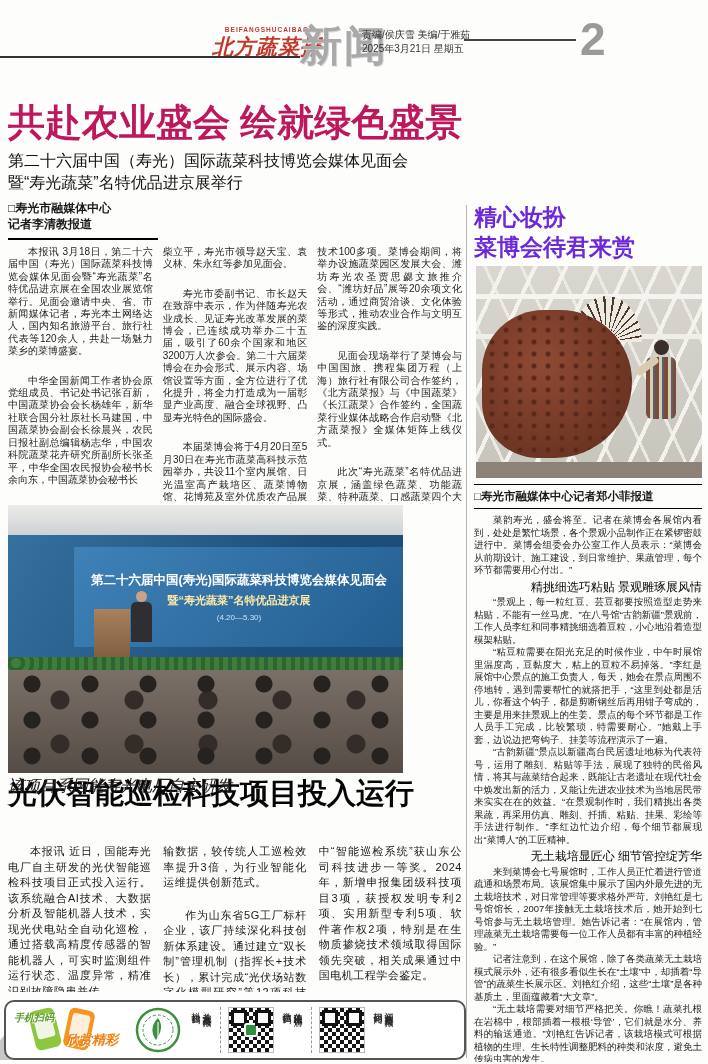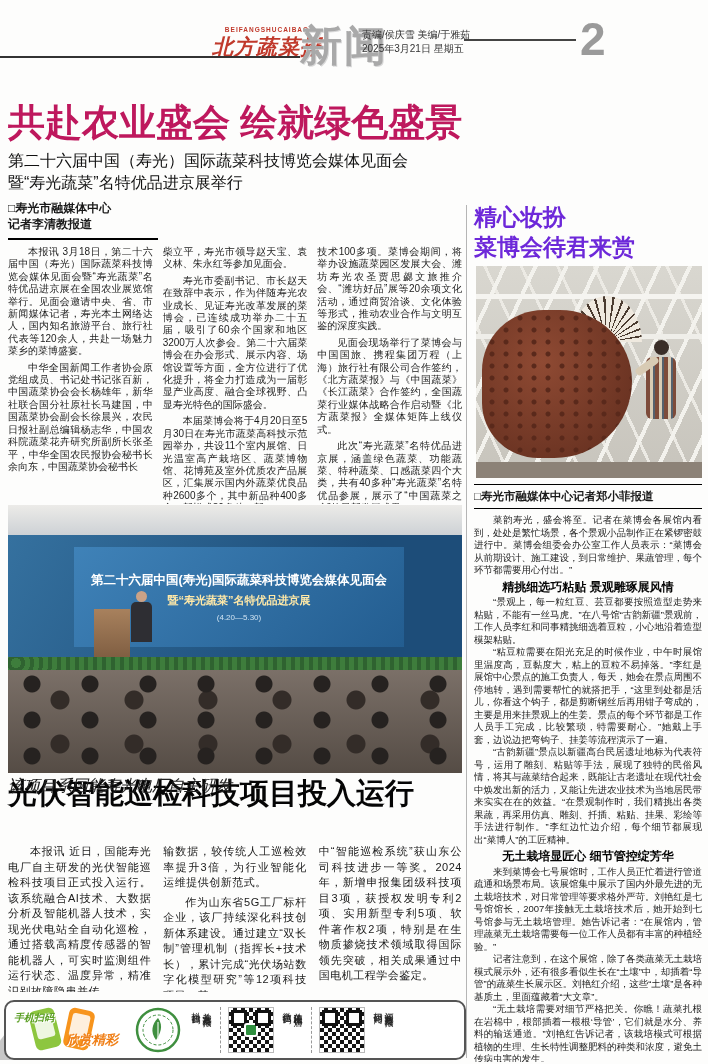--- a/index.html
+++ b/index.html
@@ -19,24 +19,24 @@
   
   .headline { position:absolute; left:8px; top:98px; width:460px; font-size:37px; font-weight:900; letter-spacing:0; color:#be185d; }
   .subhead { position:absolute; left:8px; top:150px; width:460px; font-size:16px; line-height:22px; color:#111; }
 
   
   .byline-main { position:absolute; left:8px; top:200px; width:150px; font-size:12px; font-weight:bold; line-height:16px; border-bottom:2px solid #000; padding-bottom:6px; }
   .cols-main { position:absolute; left:8px; top:246px; width:454px; height:258px; display:flex; gap:10px; overflow:hidden; }
   .cols-main .col { flex:1; font-size:10px; line-height:12.4px; text-align:justify; color:#1c1c1c; }
   .col p { text-indent:2em; }
   .col p.cont { text-indent:0; }
-  .col p + p { margin-top:4px; }
-
-  
-  .photo-main { position:absolute; left:8px; top:505px; width:454px; height:268px; background:#737373; overflow:hidden; }
+  .col p + p { margin-top:17px; }
+
+  
+  .photo-main { position:absolute; left:8px; top:505px; width:395px; height:268px; background:#737373; overflow:hidden; }
   .pm-ceiling { position:absolute; left:0; top:0; width:100%; height:34px; background:linear-gradient(#ecebe8,#c9ced3); }
   .pm-backdrop { position:absolute; left:0; top:30px; width:100%; height:128px; background:linear-gradient(120deg,#35719f,#1d4d79 70%); }
   .pm-screen { position:absolute; left:66px; top:42px; width:330px; height:100px; background:linear-gradient(135deg,#3f82b8,#235d90); display:flex; flex-direction:column; justify-content:center; align-items:center; text-align:center; padding:0 10px; }
   .pm-screen .l1 { color:#ffffff; font-weight:bold; font-size:12.5px; line-height:17px; }
   .pm-screen .l2 { color:#ffe9a8; font-weight:bold; font-size:11px; margin-top:4px; }
   .pm-screen .ld { color:#cfe3f2; font-size:8px; margin-top:5px; }
   .pm-hedge { position:absolute; left:0; top:152px; width:100%; height:13px;
       background:repeating-radial-gradient(circle at 8px 6px,#3e7d3c 0 5px,#2f6330 5px 9px); }
   .pm-podium { position:absolute; left:86px; top:104px; width:36px; height:52px; background:linear-gradient(#a8815d,#7d5c40); }
   .pm-speaker-head { position:absolute; left:128px; top:86px; width:11px; height:11px; border-radius:50%; background:#caa287; }
@@ -76,21 +76,21 @@
   .pr-person { position:absolute; left:170px; top:74px; width:34px; height:120px; }
   .pr-person .head { width:15px; height:15px; border-radius:50%; background:#3a2e28; margin-left:8px; }
   .pr-person .torso { width:30px; height:62px; border-radius:6px; margin-top:2px;
       background:repeating-linear-gradient(90deg,#7d4b3a 0 4px,#d8cbb4 4px 7px,#54616e 7px 9px); }
   .pr-person .arm { position:absolute; left:-12px; top:22px; width:26px; height:8px; border-radius:4px; background:#d8cbb4; transform:rotate(-35deg); }
   .pr-floor { position:absolute; left:0; bottom:0; width:100%; height:16px; background:#8c8277; }
 
   .byline-right { position:absolute; left:474px; top:484px; width:228px; font-size:11.5px; font-weight:bold; border-top:1.5px solid #000; border-bottom:1.5px solid #000; padding:4px 0; }
   .right-text { position:absolute; left:474px; top:514px; width:228px; height:548px; overflow:hidden; font-size:9.5px; line-height:12.5px; text-align:justify; color:#1c1c1c; }
   .right-text p { text-indent:2em; }
-  .right-text h3 { font-size:12px; text-align:center; margin:4px 0 3px; font-weight:700; color:#050505; }
+  .right-text h3 { font-size:12px; text-align:right; margin:4px 0 3px; font-weight:400; color:#050505; }
 
   
   .footer-shadow { position:absolute; left:2px; top:1016px; width:110px; height:44px; background:#c7c7c7; transform:skewX(-38deg); }
   .footer { position:absolute; left:4px; top:1000px; width:462px; height:60px; background:#ffffff; border:2px solid #555; border-radius:10px; display:flex; align-items:center; padding:0 8px; gap:8px; }
   .promo { position:relative; width:112px; height:50px; flex:none; }
   .phone { position:absolute; width:26px; height:40px; border-radius:6px; }
   .phone.green { left:18px; top:4px; background:#8dc63f; transform:rotate(-14deg); }
   .phone.orange { left:52px; top:4px; background:#f7941d; transform:rotate(12deg); }
   .phone::after { content:""; position:absolute; left:4px; top:5px; width:18px; height:24px; background:#fff; border-radius:3px; opacity:.85; }
   .promo .t1 { position:absolute; left:0px; top:6px; font-size:10px; font-weight:900; font-style:italic; color:#5da028; text-shadow:1px 1px 0 #fff; z-index:2; }

